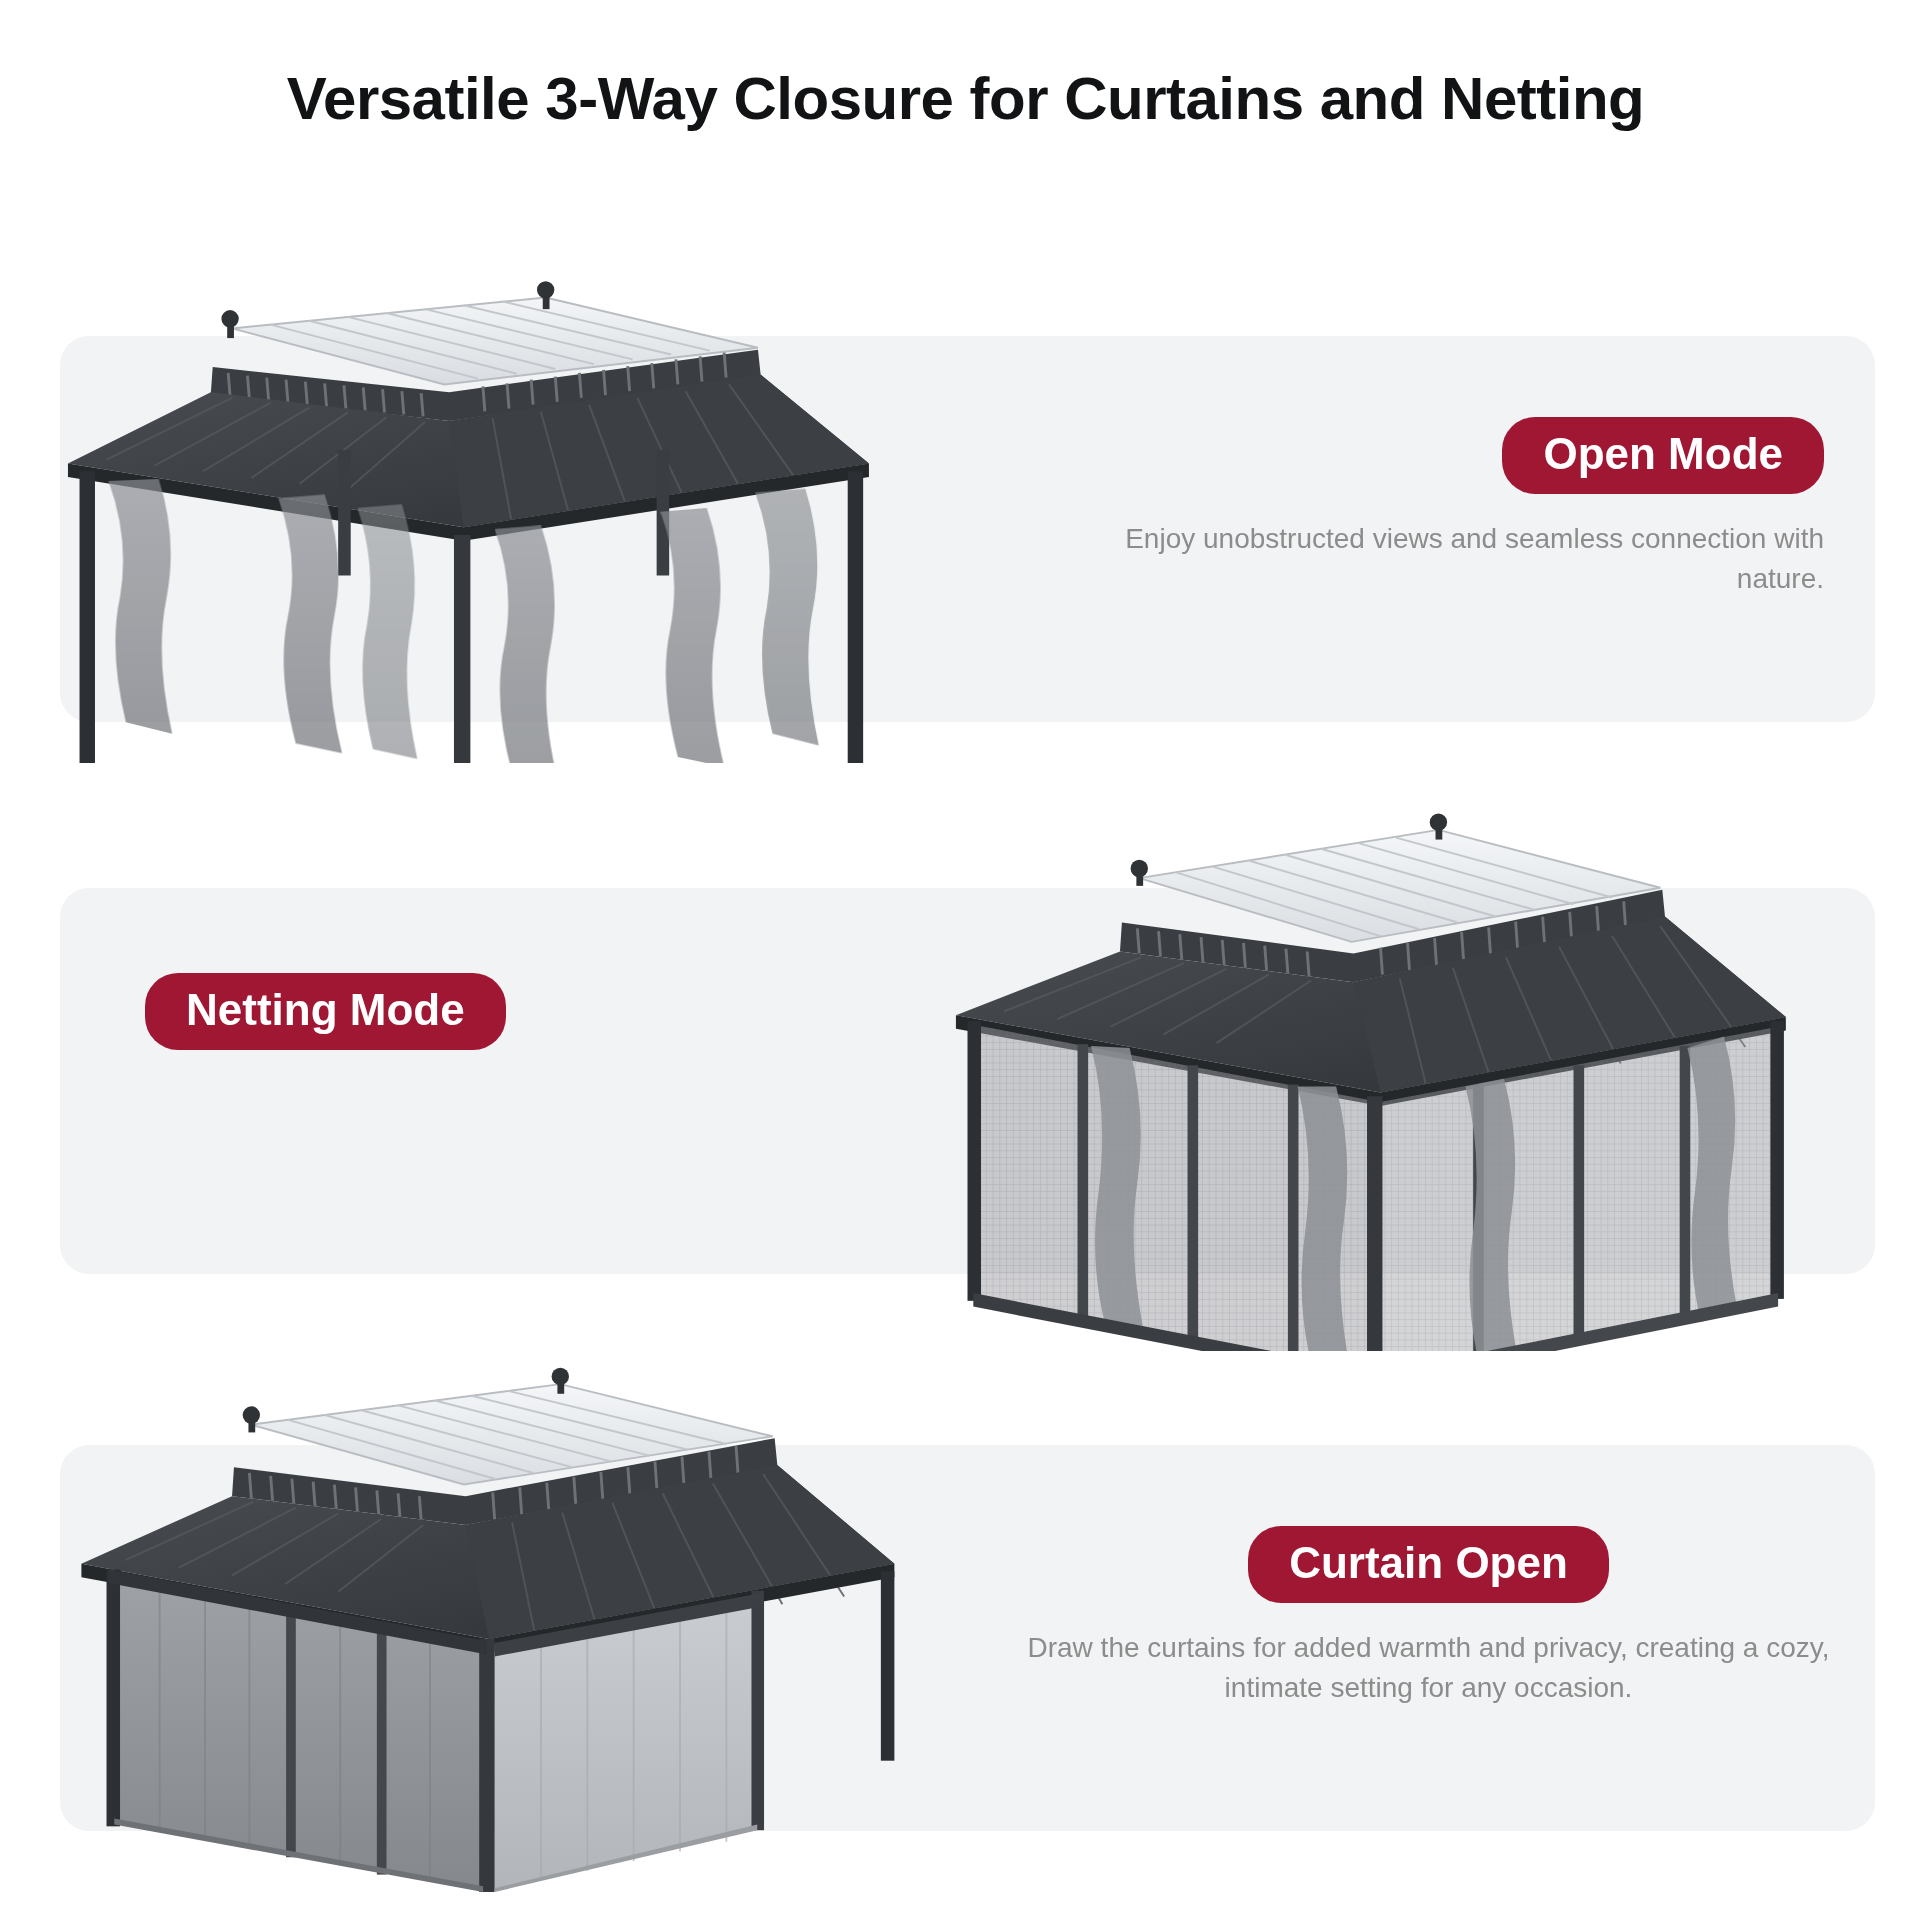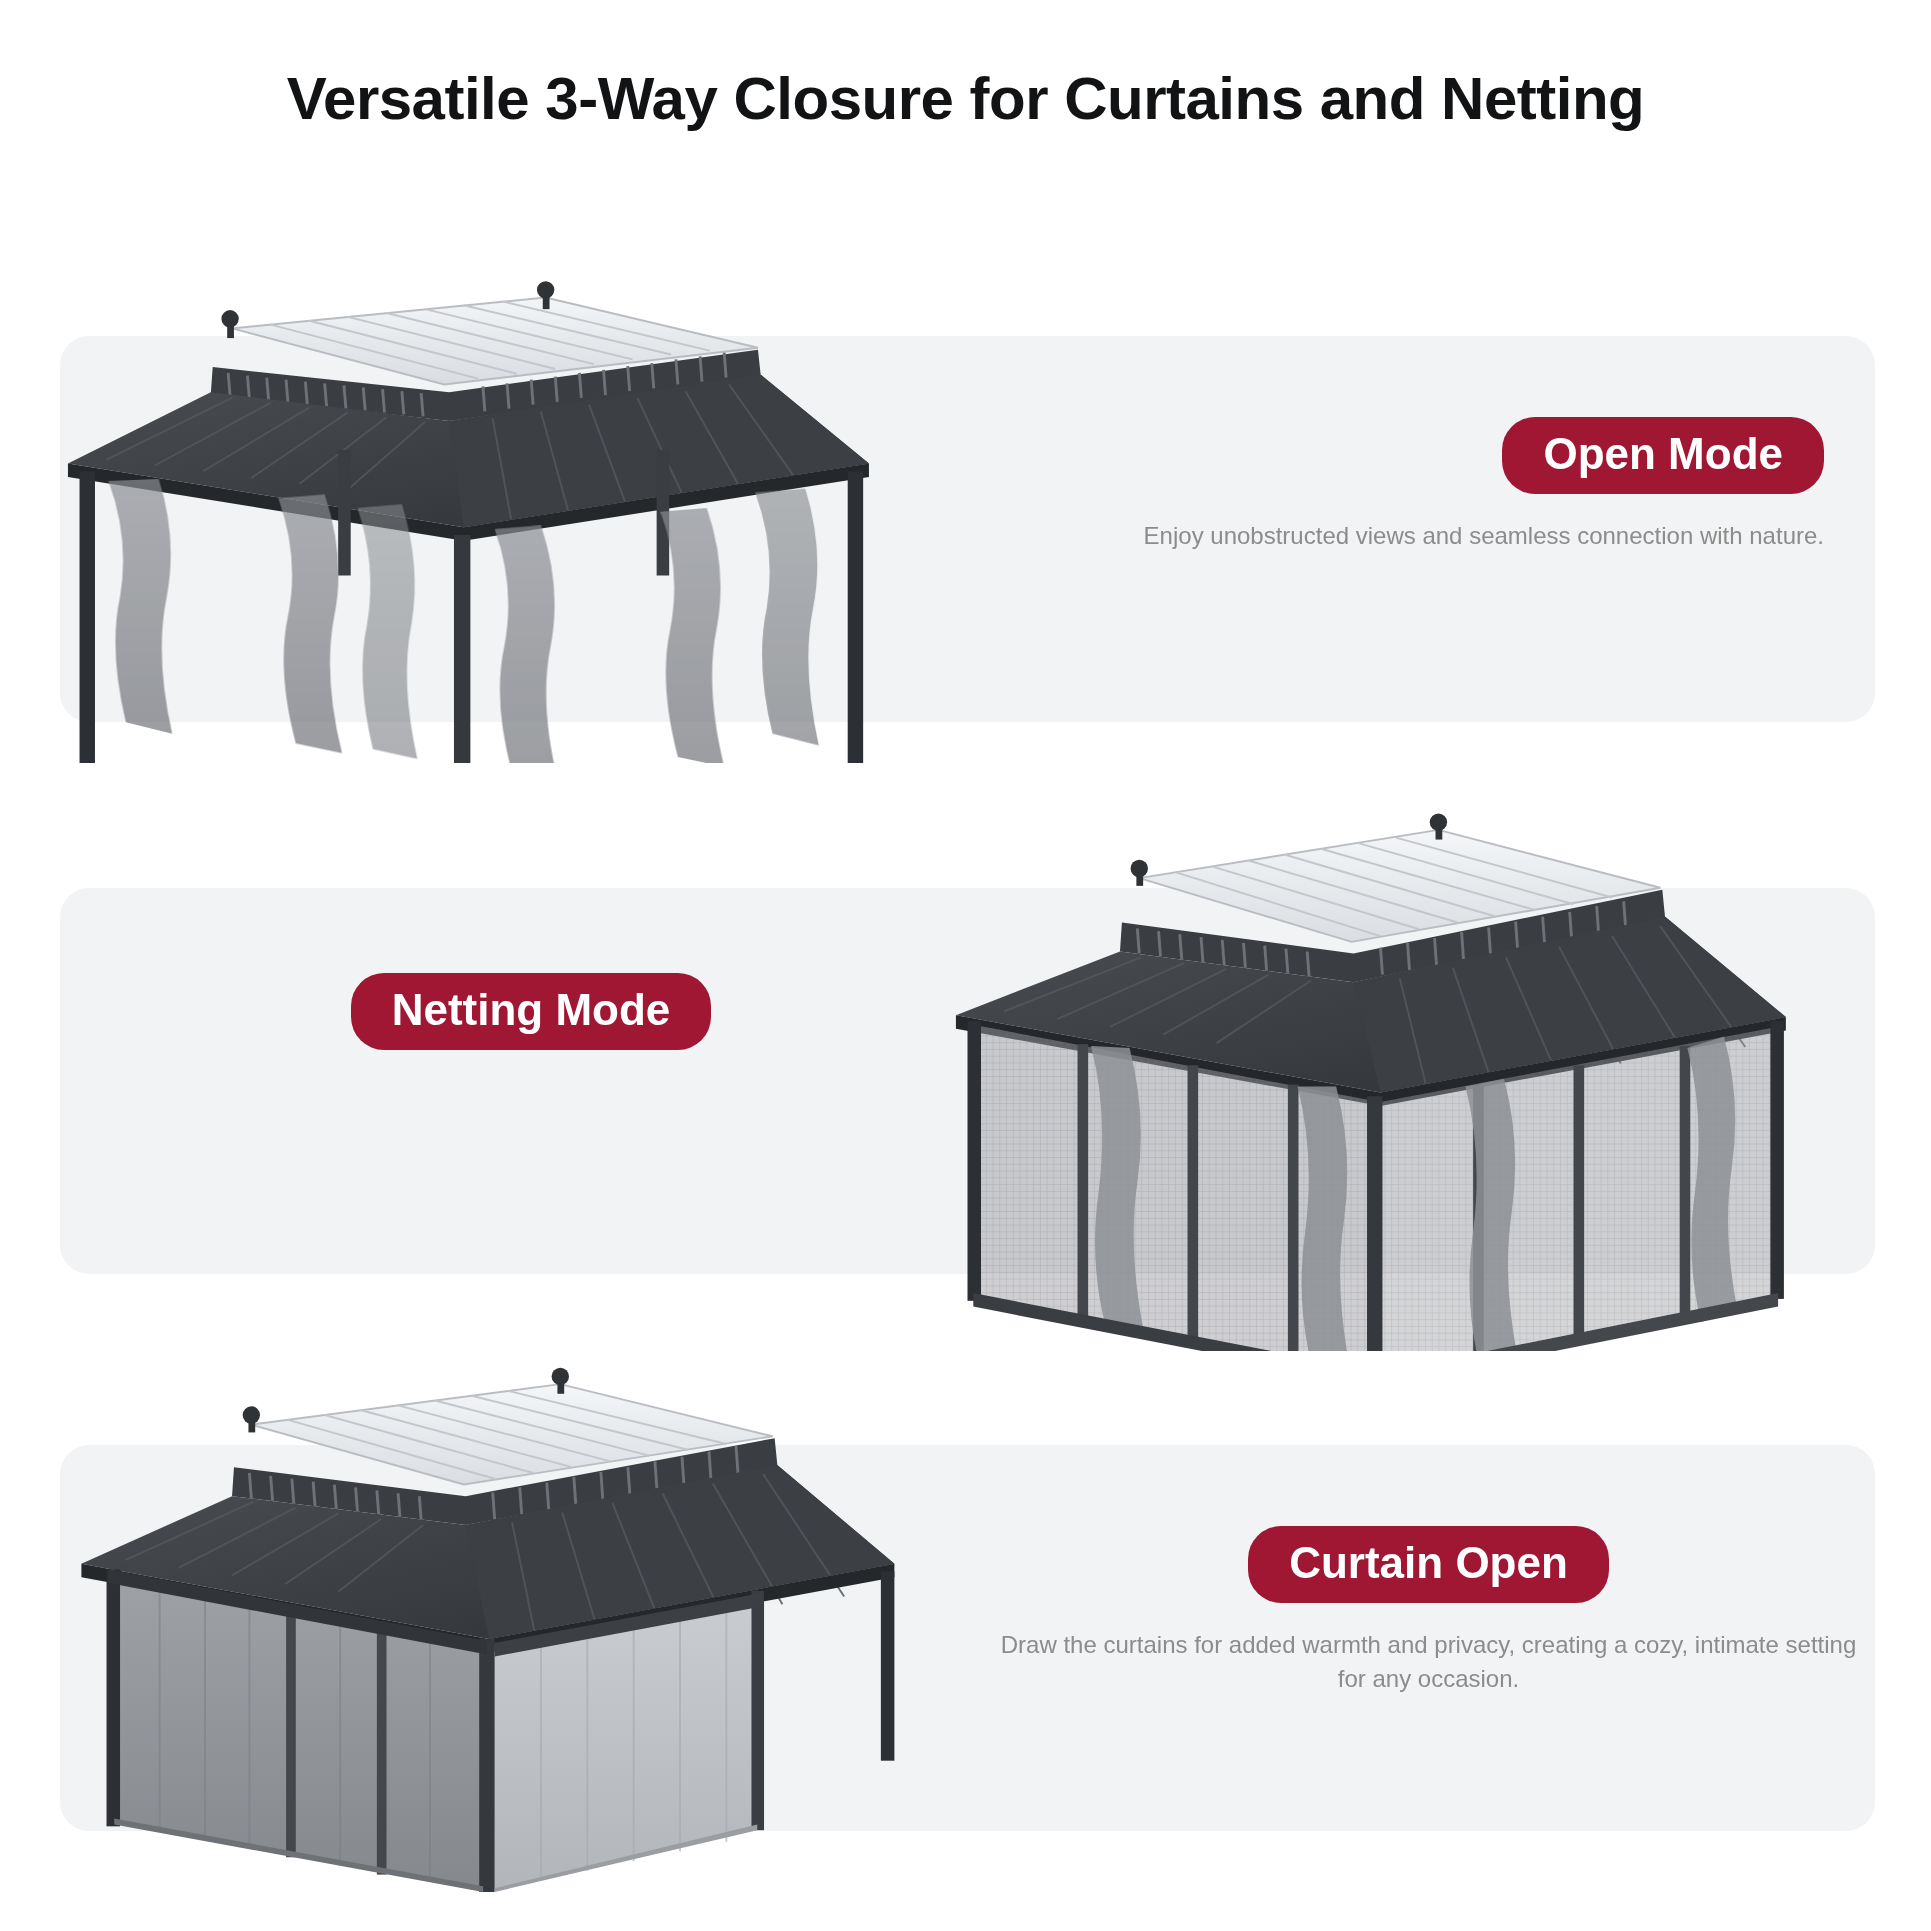--- a/index.html
+++ b/index.html
@@ -48,27 +48,27 @@
     border-radius: 33px;
     font-size: 44px;
     font-weight: 700;
     padding: 13.5px 41px 17.4px 41px;
     line-height: 1.05;
     white-space: nowrap;
   }
   .desc {
     margin-top: 25px;
     color: #8c8c8c;
-    font-size: 24px;
+    font-size: 28px;
     line-height: 1.42;
     font-weight: 400;
   }
 
   .tb-1 { left: 1052px; top: 417px; width: 772px; text-align: right; }
-  .tb-2 { left: 145px;  top: 973px; width: 772px; text-align: center; }
+  .tb-2 { left: 145px;  top: 973px; width: 772px; }
   .tb-3 { left: 994px; top: 1526px; width: 869px; text-align: center; }
 
   .tb-1 .badge, .tb-2 .badge, .tb-3 .badge { margin: 0 auto; }
 
   
   .art { position: absolute; }
   .art svg { display: block; }
 
   .art-1 { left: 39px;  top: 222px;  width: 994px; height: 541px; }
   .art-2 { left: 898px; top: 772px;  width: 994px; height: 579px; }

